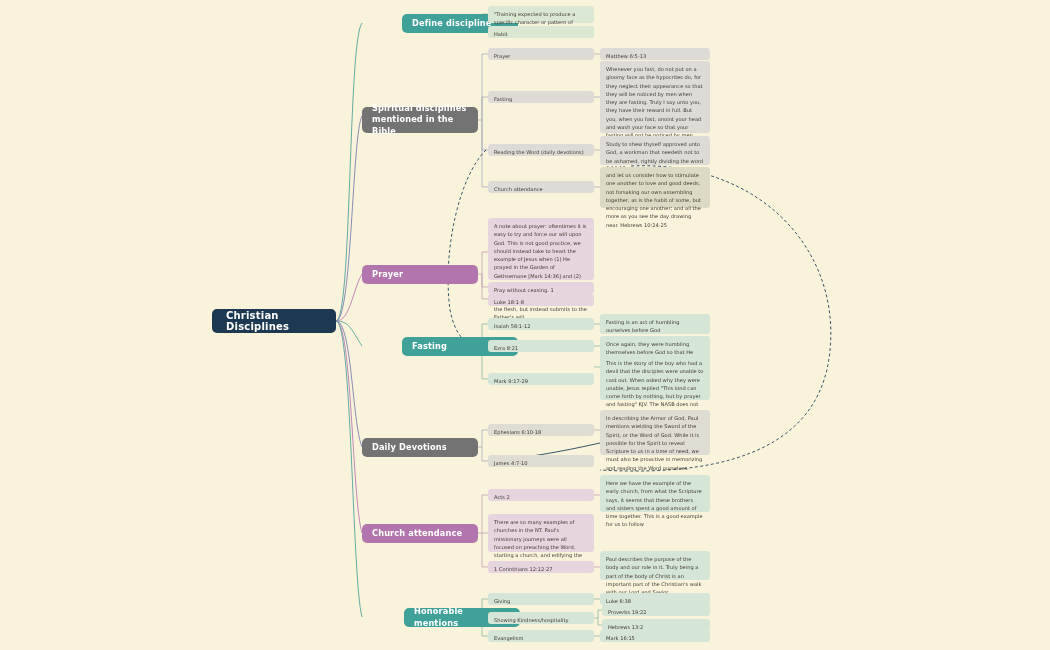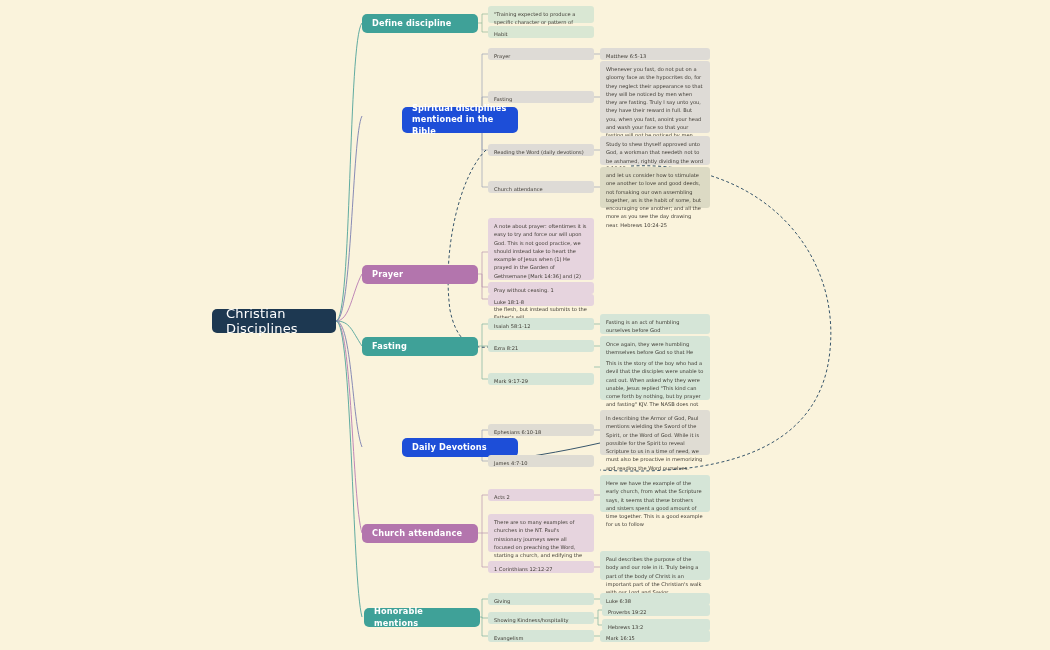--- a/index.html
+++ b/index.html
@@ -25,37 +25,37 @@
   .node {
     position: absolute;
     box-sizing: border-box;
     border-radius: 4px;
     display: flex;
     align-items: center;
   }
   .root {
     background: #1d3851;
     color: #ffffff;
-    font-size: 13px;
-    font-weight: normal;
+    font-size: 10px;
+    font-weight: bold;
     letter-spacing: 0.2px;
     padding: 0 14px;
     border-radius: 5px;
   }
   .branch {
     color: #ffffff;
     font-size: 8.2px;
     font-weight: bold;
     letter-spacing: 0.15px;
     padding: 0 10px;
     border-radius: 5px;
     line-height: 1.35;
   }
-  .branch.b-teal   { background: #3fa198; }
-  .branch.b-slate  { background: #1d4ed8; margin-left: 40px; }
+  .branch.b-teal   { background: #3fa198; margin-left: 40px; }
+  .branch.b-slate  { background: #737373; }
   .branch.b-mauve  { background: #b375ad; }
   .leaf {
     font-size: 5.1px;
     color: #3e3a33;
     line-height: 1.62;
     padding: 4px 6px;
     border-radius: 3px;
     align-items: flex-start;
   }
   .leaf span { display: block; }

